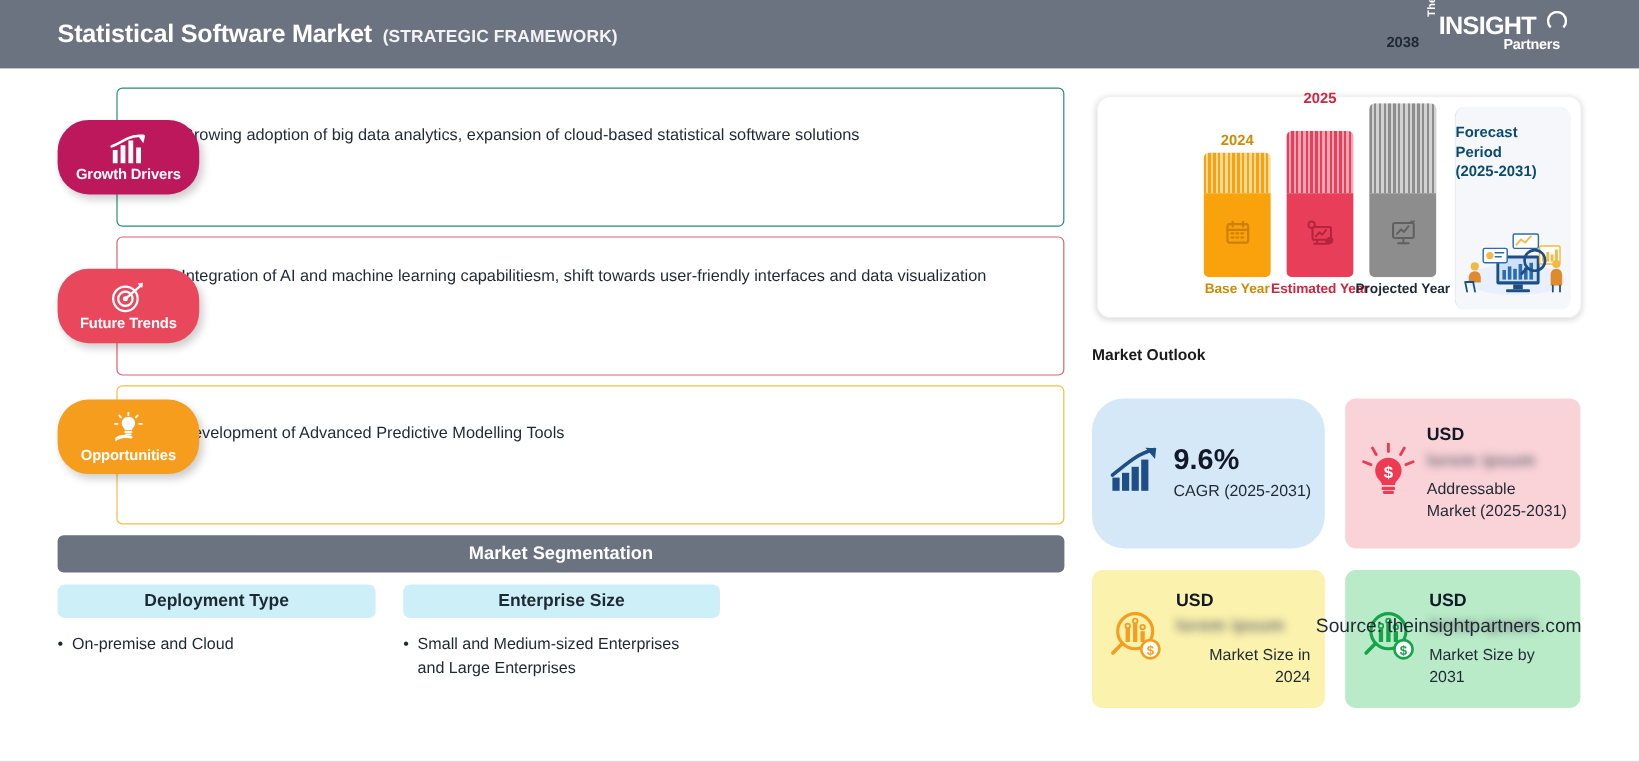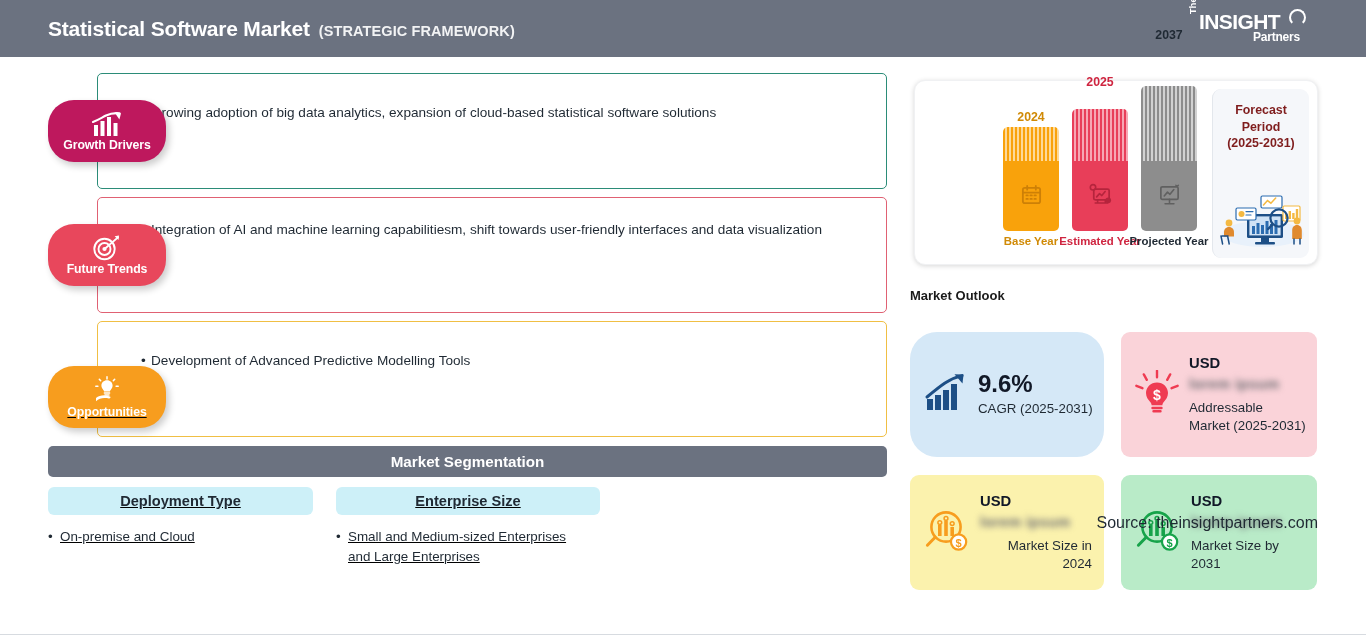--- a/index.html
+++ b/index.html
@@ -104,21 +104,21 @@
   
   #seg-header {
     position: absolute; left: 48px; top: 389px;
     width: 839px; height: 31px;
     background: #6b7280; border-radius: 5px;
     display: flex; align-items: center; justify-content: center;
   }
   #seg-header-text {
     font-size: 15.2px; font-weight: bold; color: #ffffff;
   }
-  .seg-col { position: absolute; top: 430px; text-decoration: underline; }
+  .seg-col { position: absolute; top: 430px; }
   .seg-pill {
     height: 28px; border-radius: 6px; background: #cdf0f8;
     display: flex; align-items: center; justify-content: center;
   }
   .seg-pill-text { font-size: 14.6px; font-weight: bold; color: #1f2933; }
   .seg-items {
     margin-top: 12px; font-size: 13.4px; color: #1f2933;
     line-height: 1.5; position: relative; padding-left: 12px;
   }
   .seg-items .bullet { position: absolute; left: 0; top: 0; }
@@ -156,22 +156,22 @@
     line-height: 1.2; white-space: nowrap;
   }
   #forecast-box {
     position: absolute; right: 8px; top: 8px;
     width: 97px; height: 169px;
     background: #f5f7fa; border-radius: 9px;
     border-left: 1px solid #e3e7ec;
   }
   #forecast-text {
     position: absolute; left: 0; top: 13px; width: 100%;
-    text-align: center; font-size: 12.4px; font-weight: bold;
-    color: #7f1d1d; line-height: 1.35;
+    text-align: left; font-size: 12.4px; font-weight: bold;
+    color: #0c4a6e; line-height: 1.35;
   }
   #forecast-illus { position: absolute; left: 4px; bottom: 6px; }
 
   
   #outlook-title {
     position: absolute; left: 10px; top: 231px;
     font-size: 13px; font-weight: bold; color: #1a1a1a;
   }
   .out-card {
     position: absolute; border-radius: 9px;
@@ -249,21 +249,21 @@
         <span class="badge-label">Future Trends</span>
       </div>
       <div class="factor-text" style="top:23px;">
         <span class="bullet">•</span>
         <span>Integration of AI and machine learning capabilitiesm, shift towards user-friendly interfaces and data visualization</span>
       </div>
     </div>
 
     <div class="factor-row" style="top:264px; height:116px;">
       <div class="factor-box orange" style="height:116px;"></div>
-      <div class="badge orange" style="top:45px;text-decoration:underline;">
+      <div class="badge orange" style="top:12px;">
         <span>
           <svg width="32" height="28" viewBox="0 0 32 28" fill="none">
             <path d="M16 4.2c-3.2 0-5.6 2.4-5.6 5.4 0 2 1.1 3.3 1.9 4.3.5.6.8 1.1.8 1.7h5.8c0-.6.3-1.1.8-1.7.8-1 1.9-2.3 1.9-4.3 0-3-2.4-5.4-5.6-5.4z" fill="#fff"></path>
             <path d="M13.4 17h5.2M14 19h4" stroke="#fff" stroke-width="1.5" stroke-linecap="round"></path>
             <path d="M16 .8v2.2M8.3 3.2l1.4 1.6M23.7 3.2l-1.4 1.6M4.8 10.3h2.1M25.1 10.3h2.1" stroke="#fff" stroke-width="1.5" stroke-linecap="round"></path>
             <path d="M5 25.2c2.6-2.4 5.6-3.3 8.8-3.2 1.6 0 2.6.2 4 .4 1.4.2 2.3-1.2 1.2-1.9-1.2-.7-3.3-1-5-1.1-3.4-.2-6.8.8-9 2.5z" fill="#fff"></path>
           </svg>
         </span>
         <span class="badge-label">Opportunities</span>
       </div>
@@ -334,21 +334,21 @@
                 <circle cx="5.2" cy="5" r="2.8" stroke="#8c0f26" stroke-width="1.7"></circle>
                 <circle cx="21" cy="18.6" r="3" fill="#8c0f26"></circle>
               </svg>
             </span>
           </div>
         </div>
         <span class="tl-caption" style="color:#cf2540;">Estimated Year</span>
       </div>
 
       <div class="tl-bar-group" style="left:226px; bottom:33px;">
-        <span class="tl-year" style="color:#1f2933; bottom:100%; margin-bottom:44px;">2037</span>
+        <span class="tl-year" style="color:#1f2933; bottom:100%; margin-bottom:44px;">2038</span>
         <div class="tl-bar" style="height:145px;">
           <div class="tl-stripes" style="height:75px; background:repeating-linear-gradient(90deg,#8d8d8d 0 2px,#d2d2d2 2px 4px);"></div>
           <div class="tl-solid" style="background:#8d8d8d;">
             <span>
               <svg width="25" height="23" viewBox="0 0 26 24" fill="none" opacity="0.55">
                 <rect x="4" y="4" width="18" height="13" rx="1.4" stroke="#3d3d3d" stroke-width="1.8"></rect>
                 <path d="M7.5 13.5l3.4-4 2.6 2.3 4-5" stroke="#3d3d3d" stroke-width="1.7" stroke-linecap="round" stroke-linejoin="round"></path>
                 <path d="M13 17v3.4M8.4 21.6h9.2" stroke="#3d3d3d" stroke-width="1.7" stroke-linecap="round"></path>
                 <path d="M19.6 2.4l1.4 1.1 1.3-1.2" stroke="#3d3d3d" stroke-width="1.5" stroke-linecap="round"></path>
               </svg>

